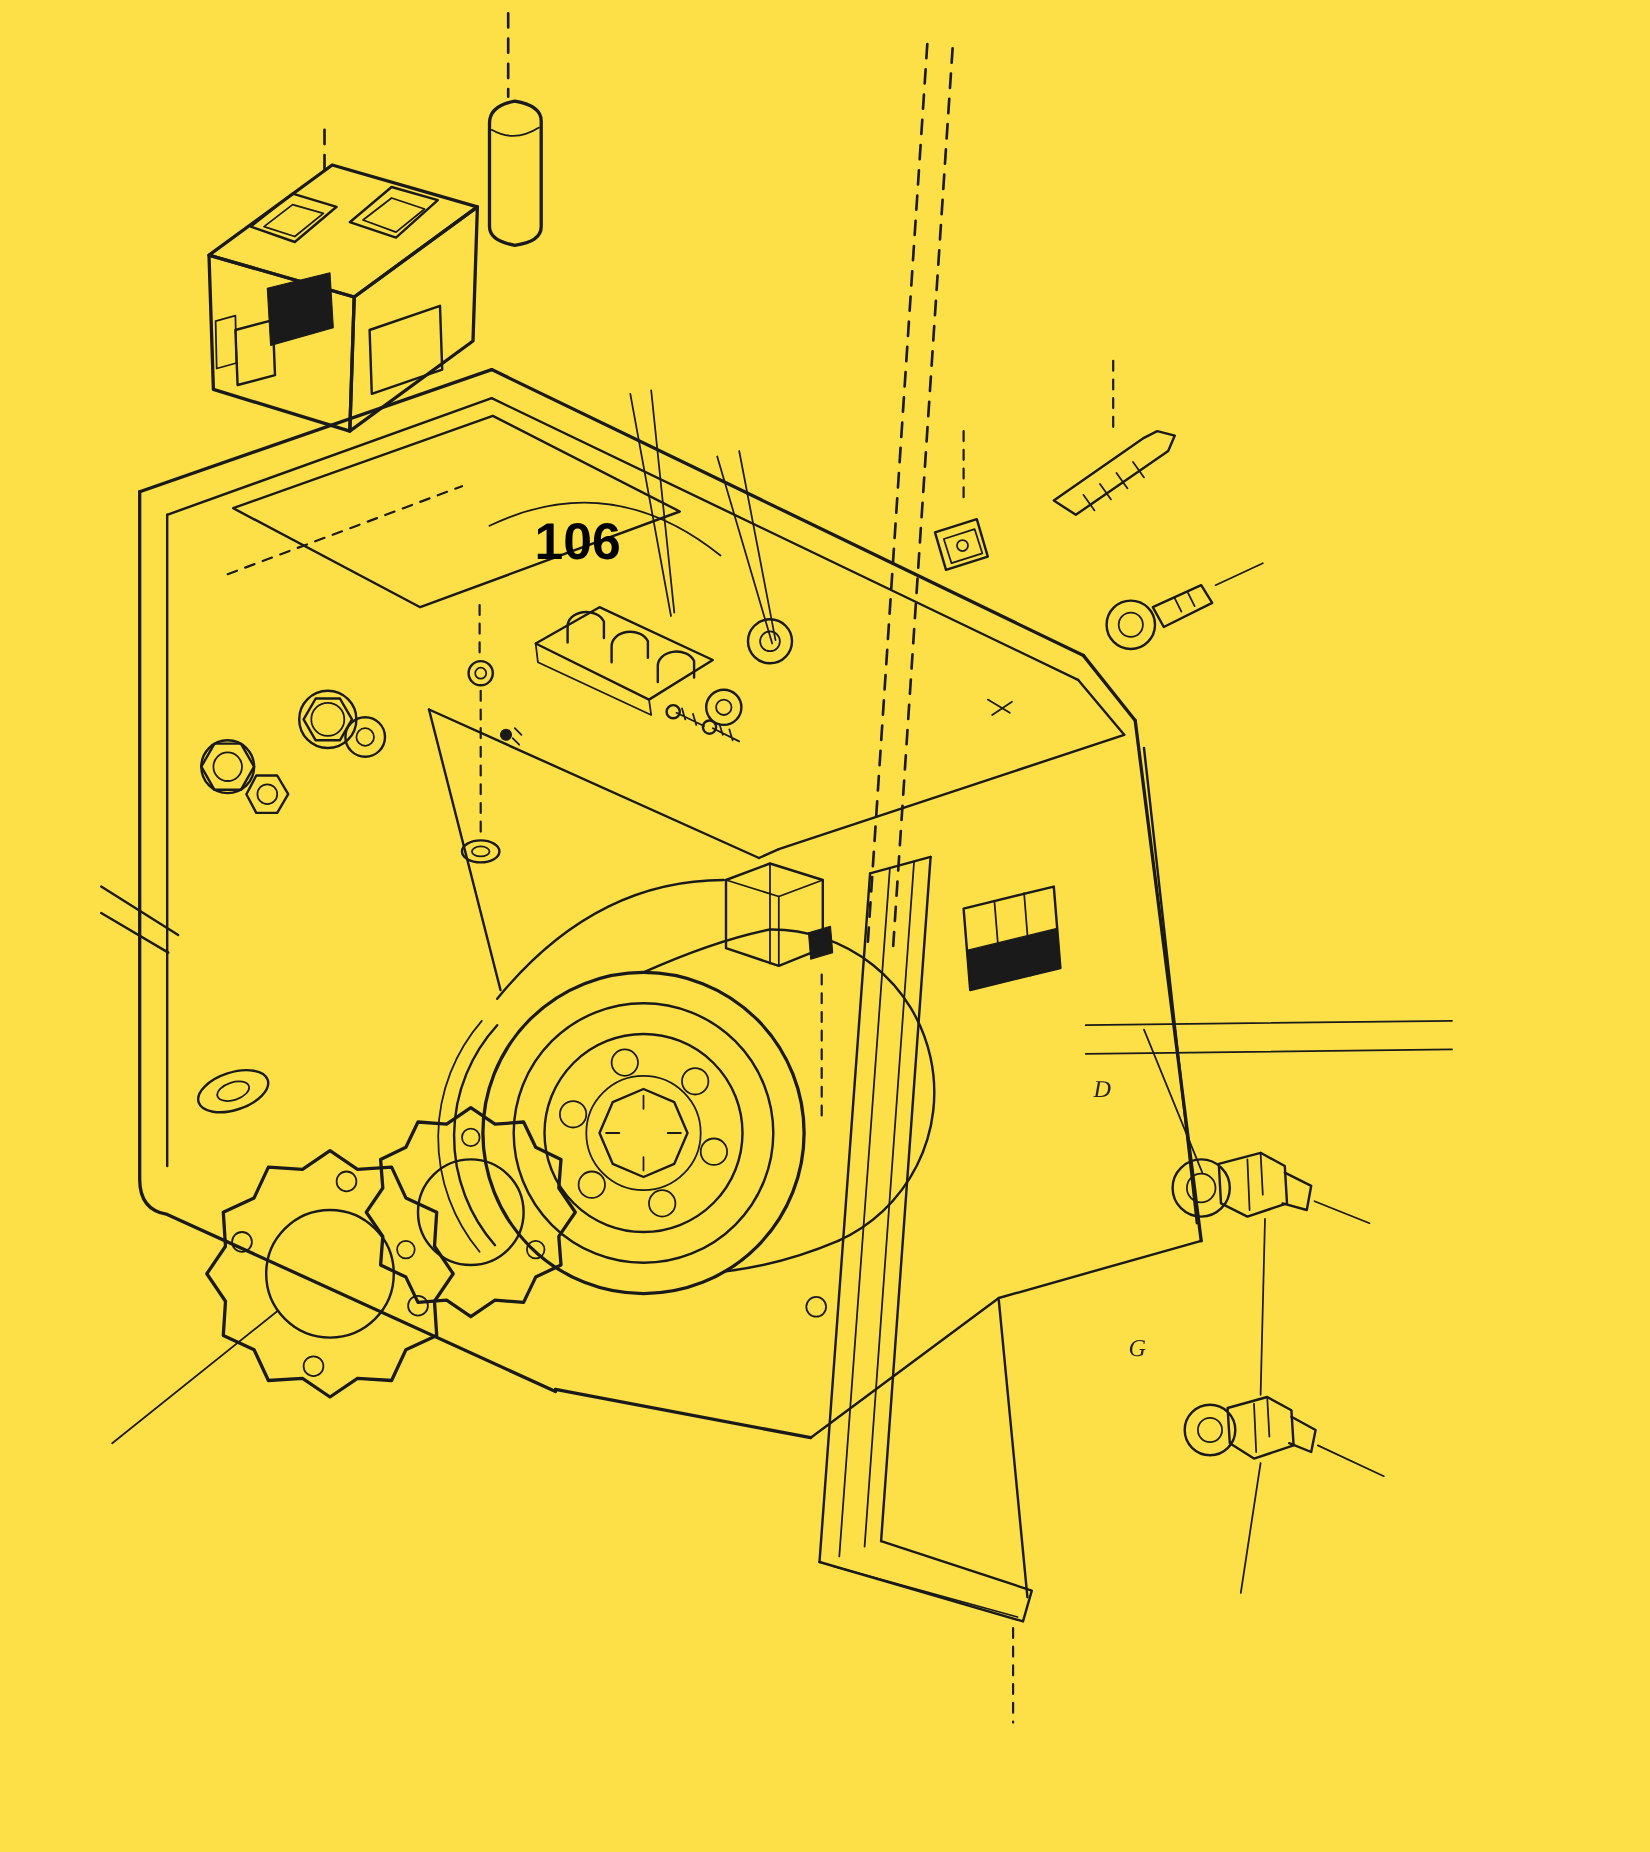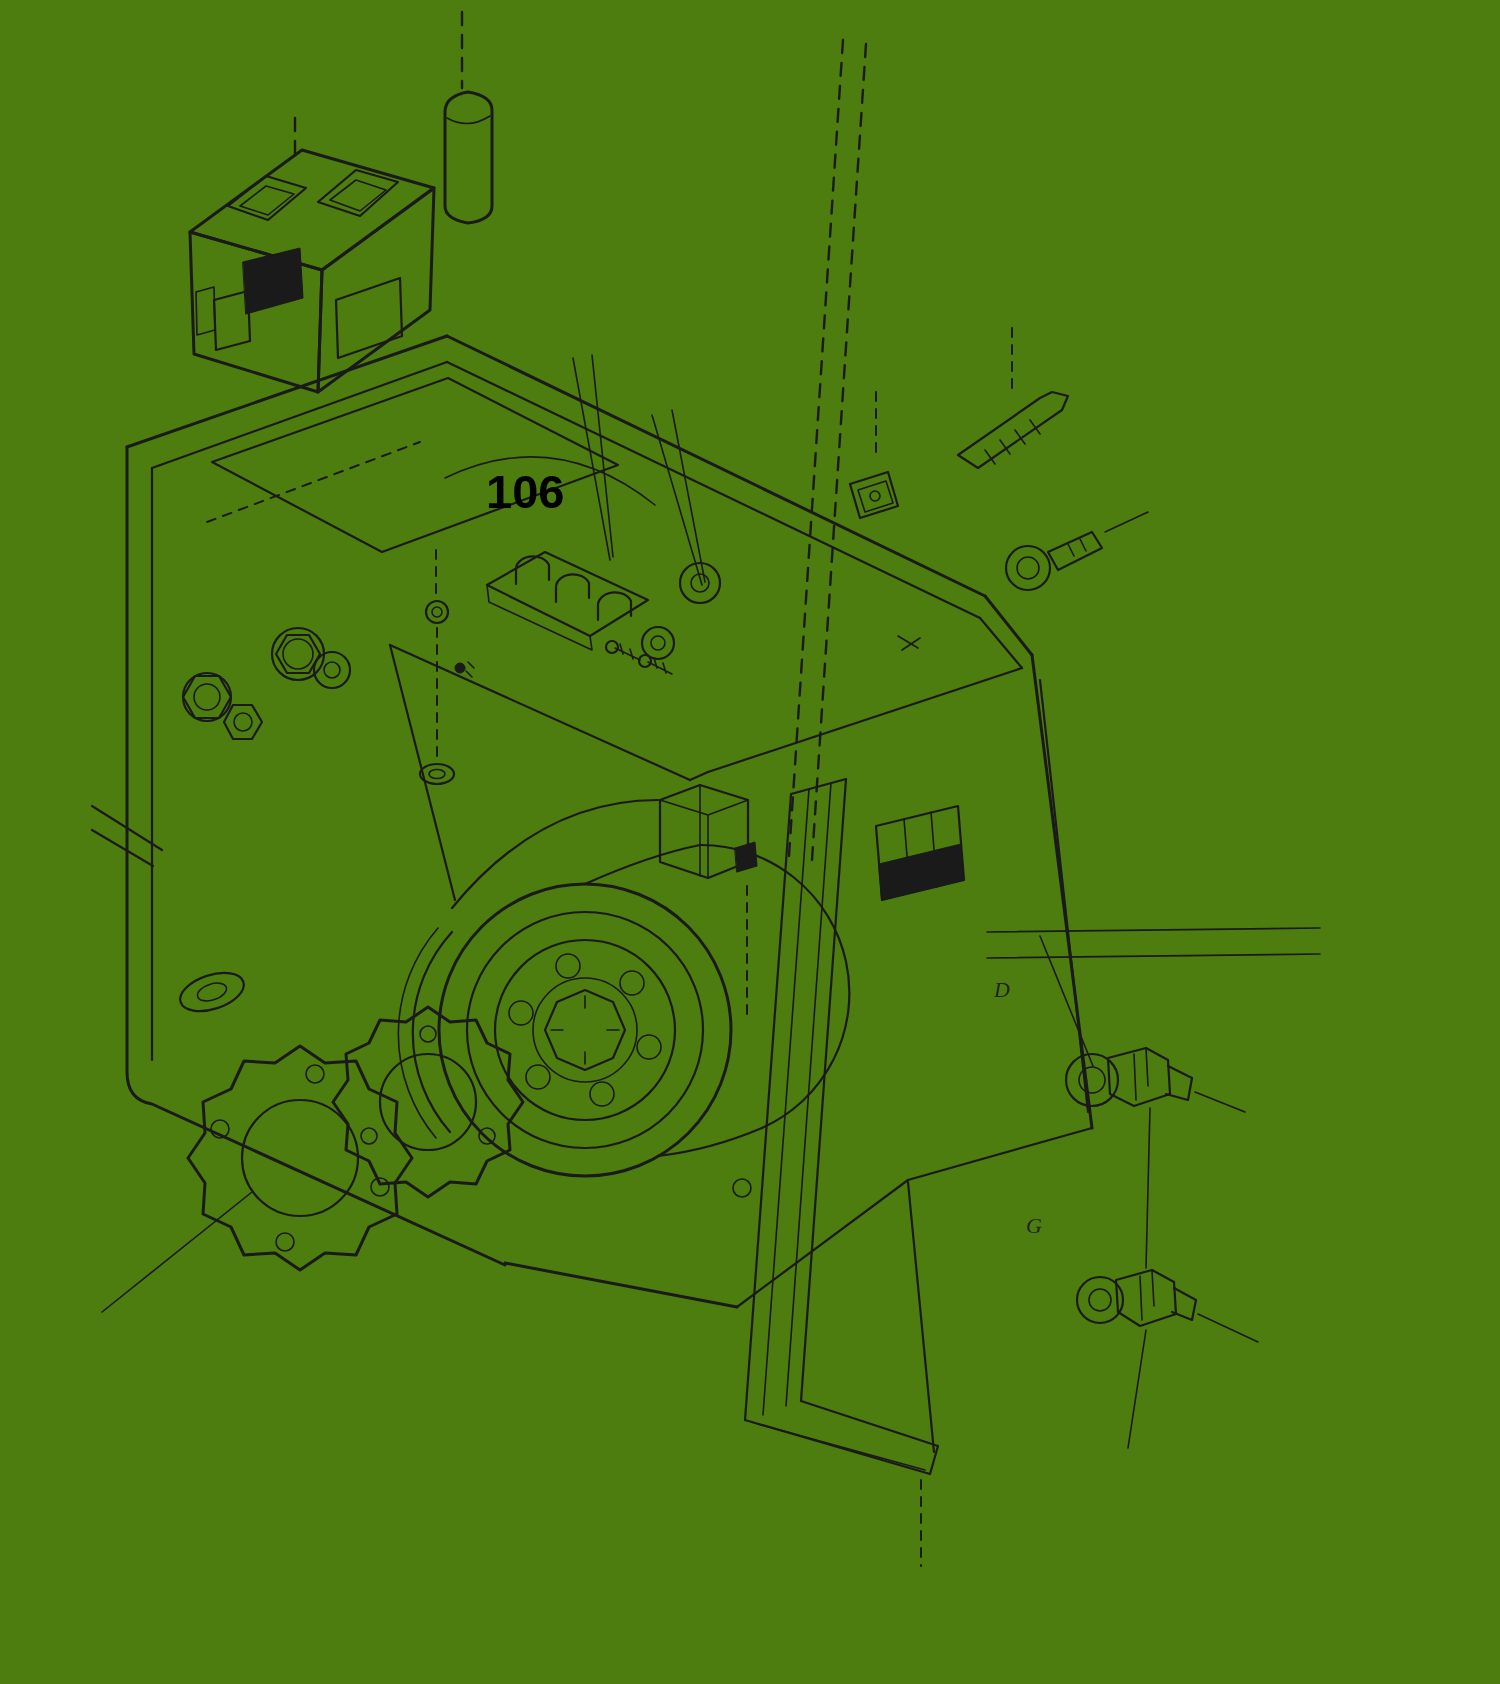--- a/index.html
+++ b/index.html
@@ -1,19 +1,19 @@
 <!DOCTYPE html>
 <html><head>
 <meta charset="utf-8">
 <style>
   html,body{margin:0;padding:0;background:#ffffff;}
   .canvas{
     position:relative;
     width:1500px;height:1684px;
-    background:#4d7c0f;
+    background:#fde047;
     overflow:hidden;
     font-family:"Liberation Sans",sans-serif;
   }
   svg{display:block;width:100%;height:100%;}
   svg *{
     fill:none;
     stroke:#1a1a1a;
     stroke-linecap:round;
     stroke-linejoin:round;
   }

